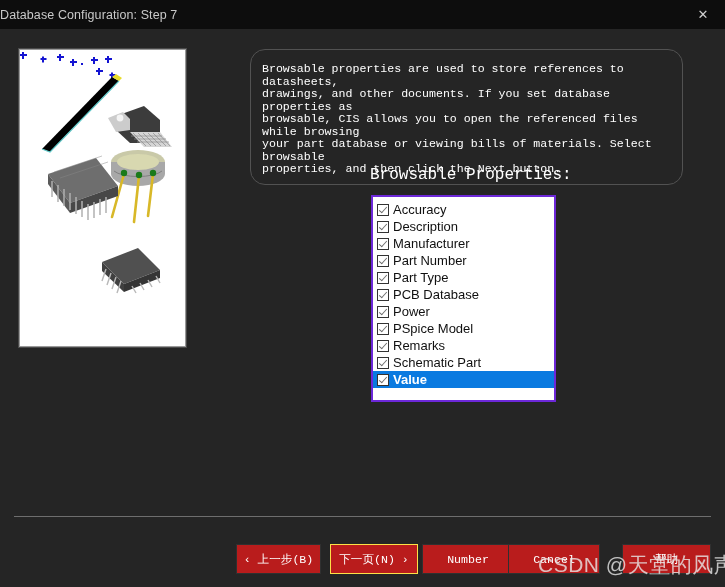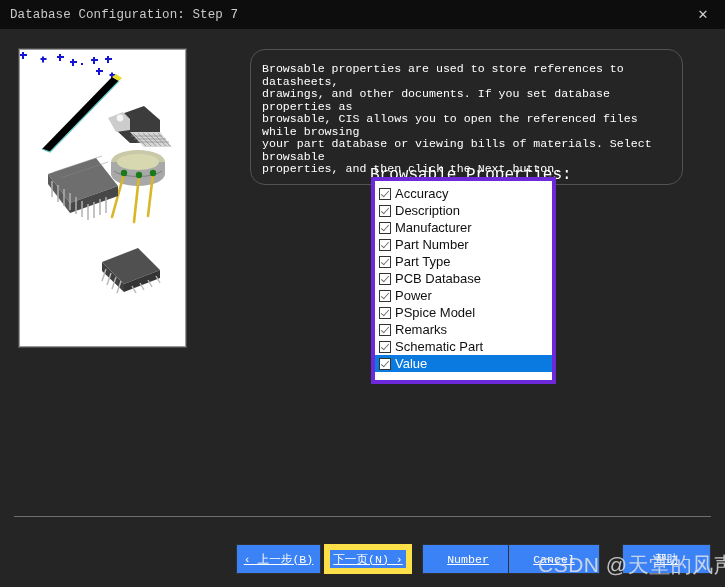--- a/index.html
+++ b/index.html
@@ -26,24 +26,23 @@
   #titlebar {
     position: absolute;
     left: 0; top: 0;
     width: 725px;
     height: 29px;
     background: #0d0d0d;
     display: flex;
     align-items: center;
   }
   #title-text {
-    margin-left: 10px;
     color: #c9c9c9;
     font-size: 12.5px;
-    font-family: Liberation Mono, monospace;
+    font-family: Liberation Sans, sans-serif;
     letter-spacing: 0.1px;
     white-space: nowrap;
   }
   #close-btn {
     position: absolute;
     right: 0; top: 0;
     width: 44px;
     height: 29px;
     display: flex;
     align-items: center;
@@ -95,25 +94,25 @@
     left: 370px; top: 166px;
     color: #ffffff;
     font-family: "Liberation Mono", "DejaVu Sans Mono", monospace;
     font-size: 16px;
     white-space: nowrap;
   }
 
   
   #listbox {
     position: absolute;
-    left: 371px; top: 177px;
+    left: 371px; top: 195px;
     width: 185px;
     height: 207px;
     background: #ffffff;
-    border: 4px solid #6d28d9;
+    border: 2px solid #6d28d9;
     box-sizing: border-box;
     padding: 4px 0 0 0;
     overflow: hidden;
   }
   .list-item {
     display: flex;
     align-items: center;
     height: 17px;
     padding-left: 4px;
     box-sizing: border-box;
@@ -142,20 +141,21 @@
   }
   .list-item .lbl {
     font-family: "Liberation Sans", sans-serif;
     font-size: 13px;
     color: #101010;
     white-space: nowrap;
     line-height: 15px;
   }
   .list-item.selected {
     background: #0a7ae0;
+    font-weight: bold;
   }
   .list-item.selected .lbl {
     color: #ffffff;
   }
   .list-item.selected .chk {
     border-color: #333333;
     background: #ffffff;
   }
 
   
@@ -171,36 +171,36 @@
   #button-row {
     position: absolute;
     left: 0; top: 544px;
     width: 725px;
     height: 30px;
   }
   .btn {
     position: absolute;
     top: 0;
     height: 30px;
-    background: #3b82f6;
+    background: #b91c1c;
     border: 1px solid #303030;
     box-sizing: border-box;
     display: flex;
     align-items: center;
     justify-content: center;
     color: #ffffff;
     font-family: "Liberation Mono", "DejaVu Sans Mono", monospace;
     font-size: 11.6px;
     white-space: nowrap;
     cursor: pointer;
     user-select: none;
-    text-decoration: underline;
   }
   .btn.focused {
-    border: 6px solid #fde047;
+    border: 1px solid #fde047;
+    margin-left: 6px;
   }
   #btn-back   { left: 236px; width: 85px; }
   #btn-next   { left: 324px; width: 88px; }
   #btn-finish { left: 422px; width: 92px; }
   #btn-cancel { left: 508px; width: 92px; }
   #btn-help   { left: 622px; width: 89px; }
 
   
   #watermark {
     position: absolute;

